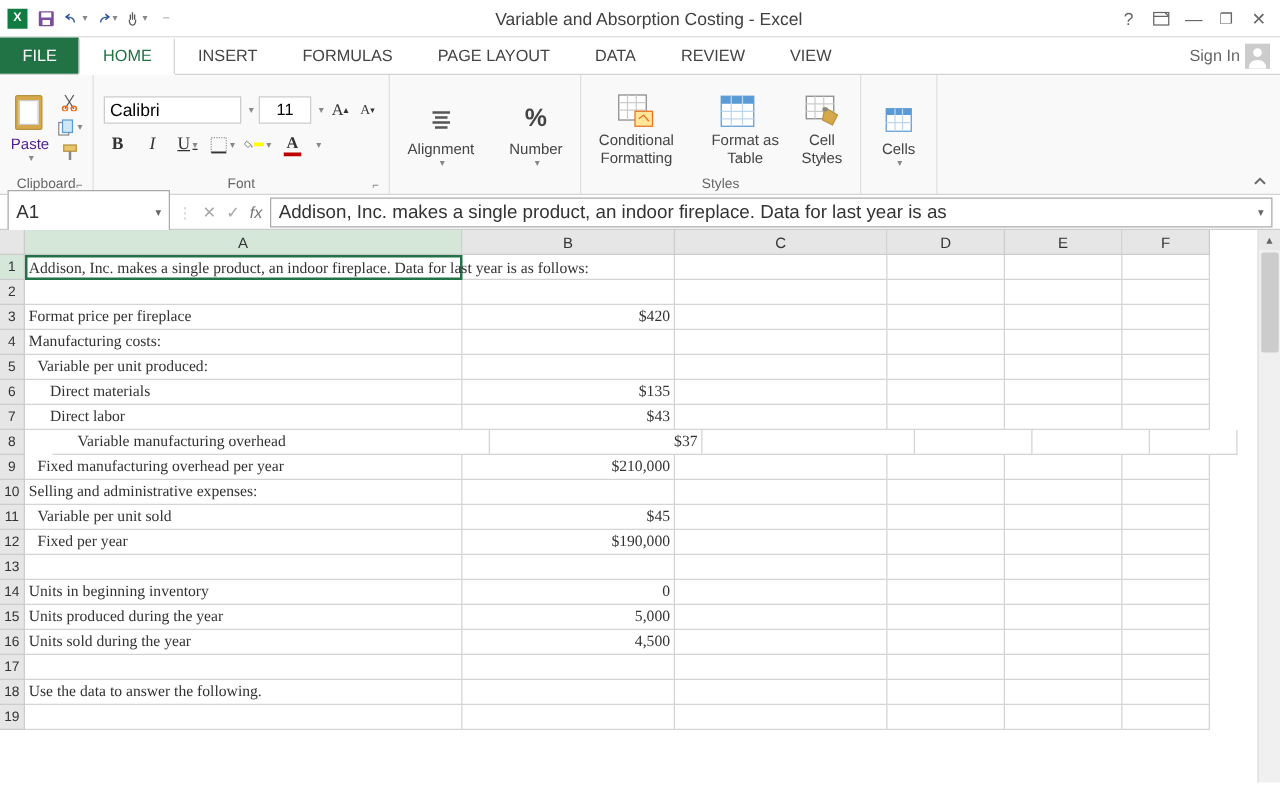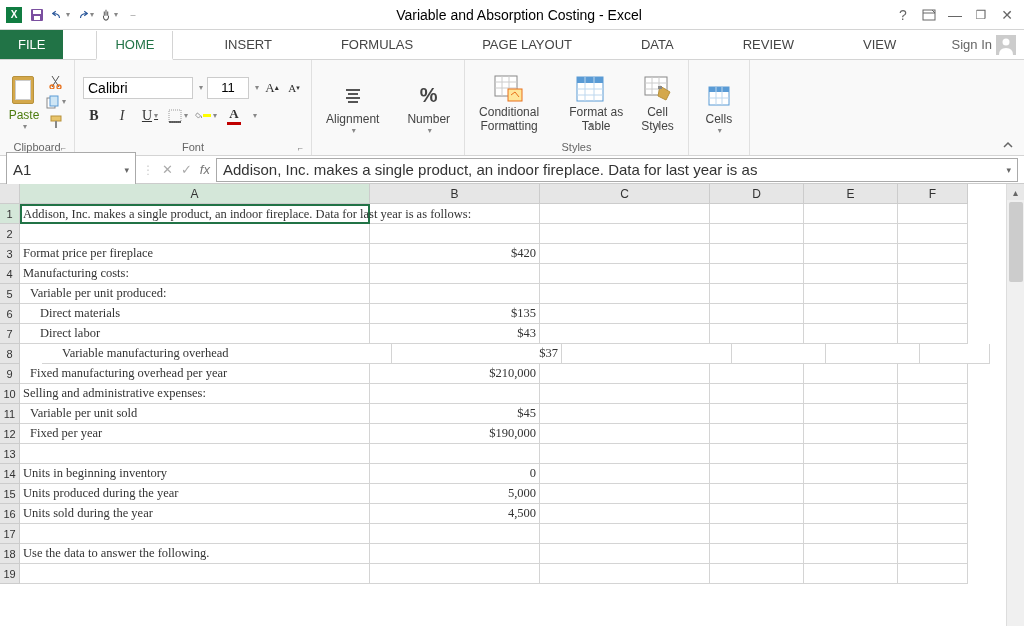--- a/index.html
+++ b/index.html
@@ -3,45 +3,45 @@
   <meta charset="utf-8">
   <style>
     * { box-sizing: border-box; margin: 0; padding: 0; }
     body { font-family: "Segoe UI", Tahoma, sans-serif; font-size: 12px; background: #fff; color: #333; width: 1024px; height: 631px; overflow: hidden; position: relative; }
     
     
     .titlebar { height: 30px; display: flex; align-items: center; background: #fff; border-bottom: 1px solid #d4d4d4; }
     .titlebar-left { display: flex; align-items: center; gap: 6px; padding-left: 6px; }
     .excel-logo { width: 16px; height: 16px; background: #107c41; display: flex; align-items: center; justify-content: center; color: #fff; font-weight: bold; font-size: 10px; }
     .qat-icon { width: 18px; height: 18px; display: flex; align-items: center; justify-content: center; color: #555; cursor: pointer; }
-    .titlebar-center { flex: 1; text-align: center; font-size: 14px; color: #000000; }
+    .titlebar-center { flex: 1; text-align: center; font-size: 14px; color: #404040; }
     .titlebar-right { display: flex; align-items: center; gap: 12px; padding-right: 10px; }
     .win-btn { width: 14px; height: 14px; display: flex; align-items: center; justify-content: center; cursor: pointer; color: #666; font-size: 14px; }
     
     
-    .ribbon-tabs { height: 30px; display: flex; align-items: stretch; background: #fff; border-bottom: 1px solid #d4d4d4; gap: 33px; }
+    .ribbon-tabs { height: 30px; display: flex; align-items: stretch; background: #fff; border-bottom: 1px solid #d4d4d4; }
     .tab { padding: 0 18px; display: flex; align-items: center; font-size: 13px; color: #444; cursor: pointer; }
     .tab-file { background: #217346; color: #fff; font-weight: 400; }
     .tab-active { color: #217346; border-bottom: 2px solid #fff; background: #fff; position: relative; top: 1px; border-left: 1px solid #d4d4d4; border-right: 1px solid #d4d4d4; }
     .signin { margin-left: auto; padding-right: 8px; display: flex; align-items: center; gap: 4px; color: #666; font-size: 13px; }
     .user-icon { width: 20px; height: 20px; background: #ccc; }
     
     
     .ribbon { height: 96px; display: flex; background: #f9f9f9; border-bottom: 1px solid #d4d4d4; }
     .ribbon-group { display: flex; flex-direction: column; border-right: 1px solid #e0e0e0; padding: 4px 8px 2px; }
     .ribbon-group-body { flex: 1; display: flex; align-items: center; gap: 6px; }
     .ribbon-group-label { text-align: center; font-size: 11px; color: #666; padding-top: 2px; position: relative; }
     .dialog-launcher { position: absolute; right: 0; bottom: 0; font-size: 9px; color: #888; cursor: pointer; }
     .collapse-ribbon { margin-left: auto; padding: 4px 10px; align-self: flex-end; cursor: pointer; color: #666; }
     
     .paste-btn { display: flex; flex-direction: column; align-items: center; cursor: pointer; }
     .paste-icon { width: 32px; height: 36px; position: relative; }
     .clipboard-back { width: 22px; height: 28px; background: #d4a84b; border: 1px solid #b8923d; border-radius: 2px; position: absolute; left: 4px; top: 4px; }
     .clipboard-paper { width: 16px; height: 20px; background: #fff; border: 1px solid #ccc; position: absolute; left: 7px; top: 8px; }
-    .paste-label { font-size: 12px; color: #4d7c0f; }
+    .paste-label { font-size: 12px; color: #4c1d95; }
     .mini-btns { display: flex; flex-direction: column; gap: 2px; }
     .mini-btn { width: 20px; height: 18px; cursor: pointer; display: flex; align-items: center; justify-content: center; }
     
     .font-row { display: flex; flex-direction: column; gap: 6px; }
     .font-top { display: flex; gap: 4px; align-items: center; }
     .font-select { width: 110px; height: 22px; border: 1px solid #ccc; background: #fff; font-size: 14px; padding: 0 4px; }
     .size-select { width: 42px; height: 22px; border: 1px solid #ccc; background: #fff; font-size: 13px; text-align: center; }
     .font-grow { width: 18px; height: 18px; cursor: pointer; display: flex; align-items: center; justify-content: center; font-size: 13px; }
     .font-bottom { display: flex; gap: 6px; align-items: center; }
     .fmt-btn { width: 22px; height: 22px; cursor: pointer; display: flex; align-items: center; justify-content: center; font-size: 14px; }

